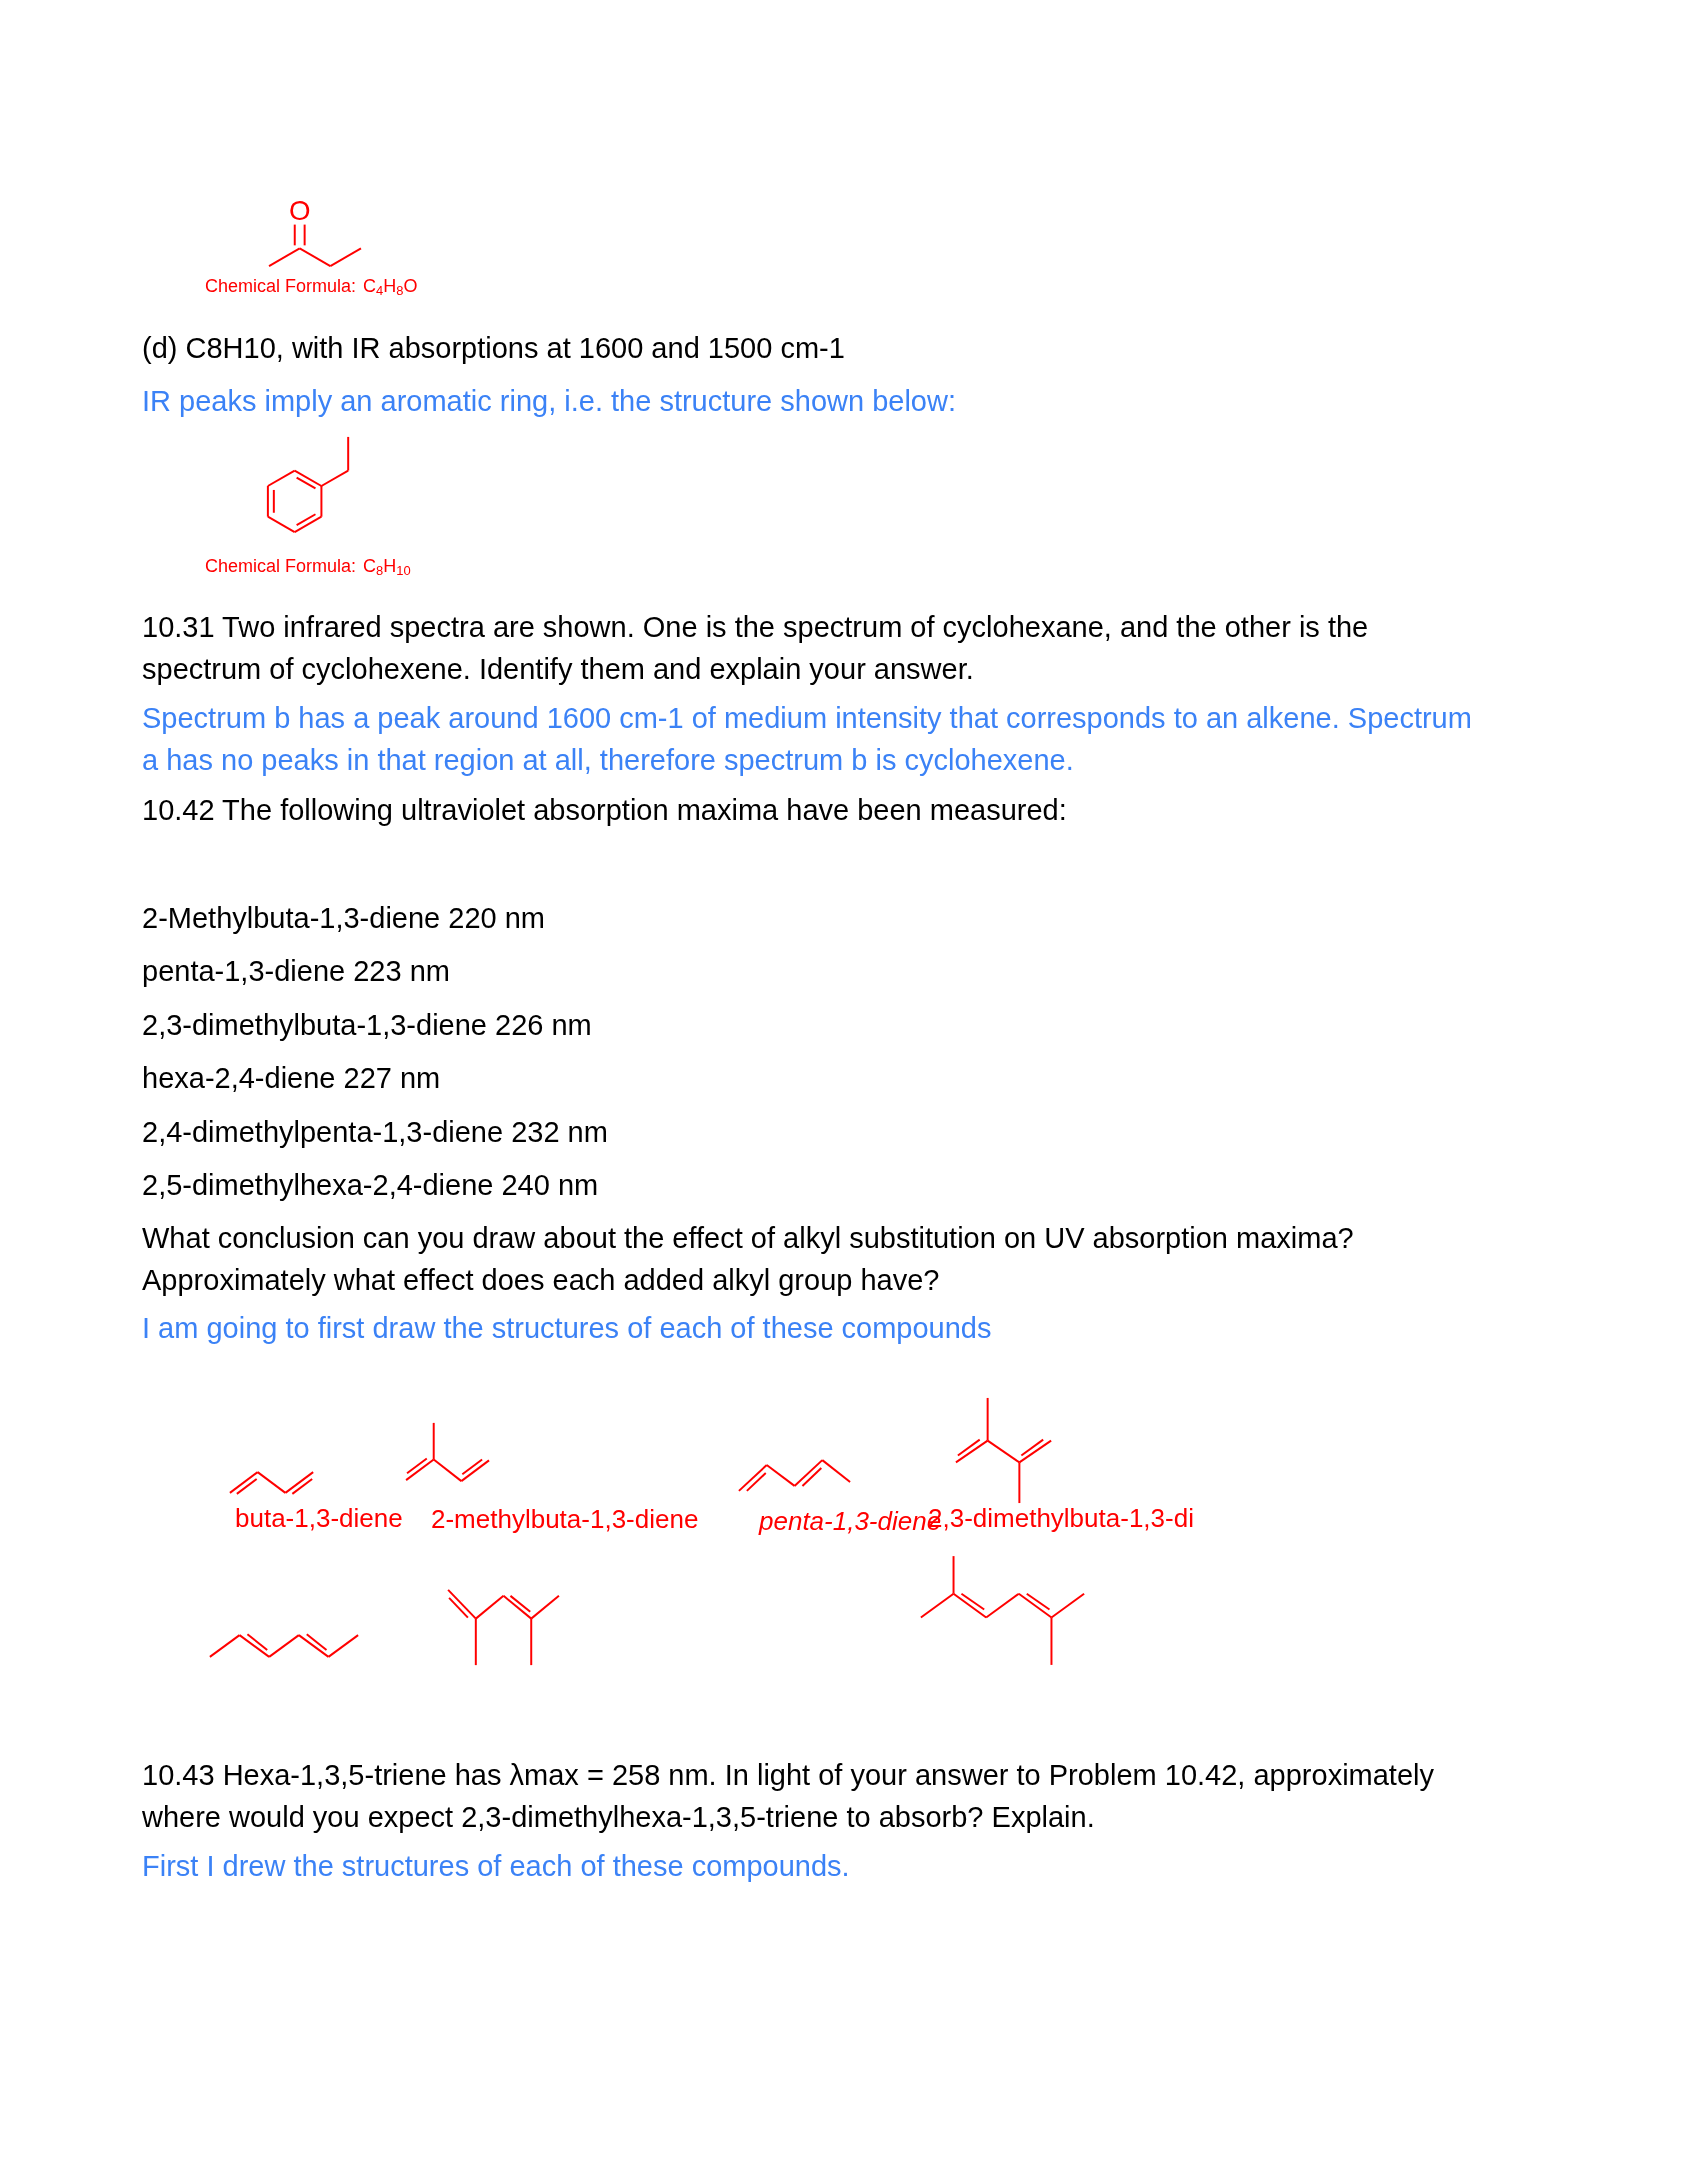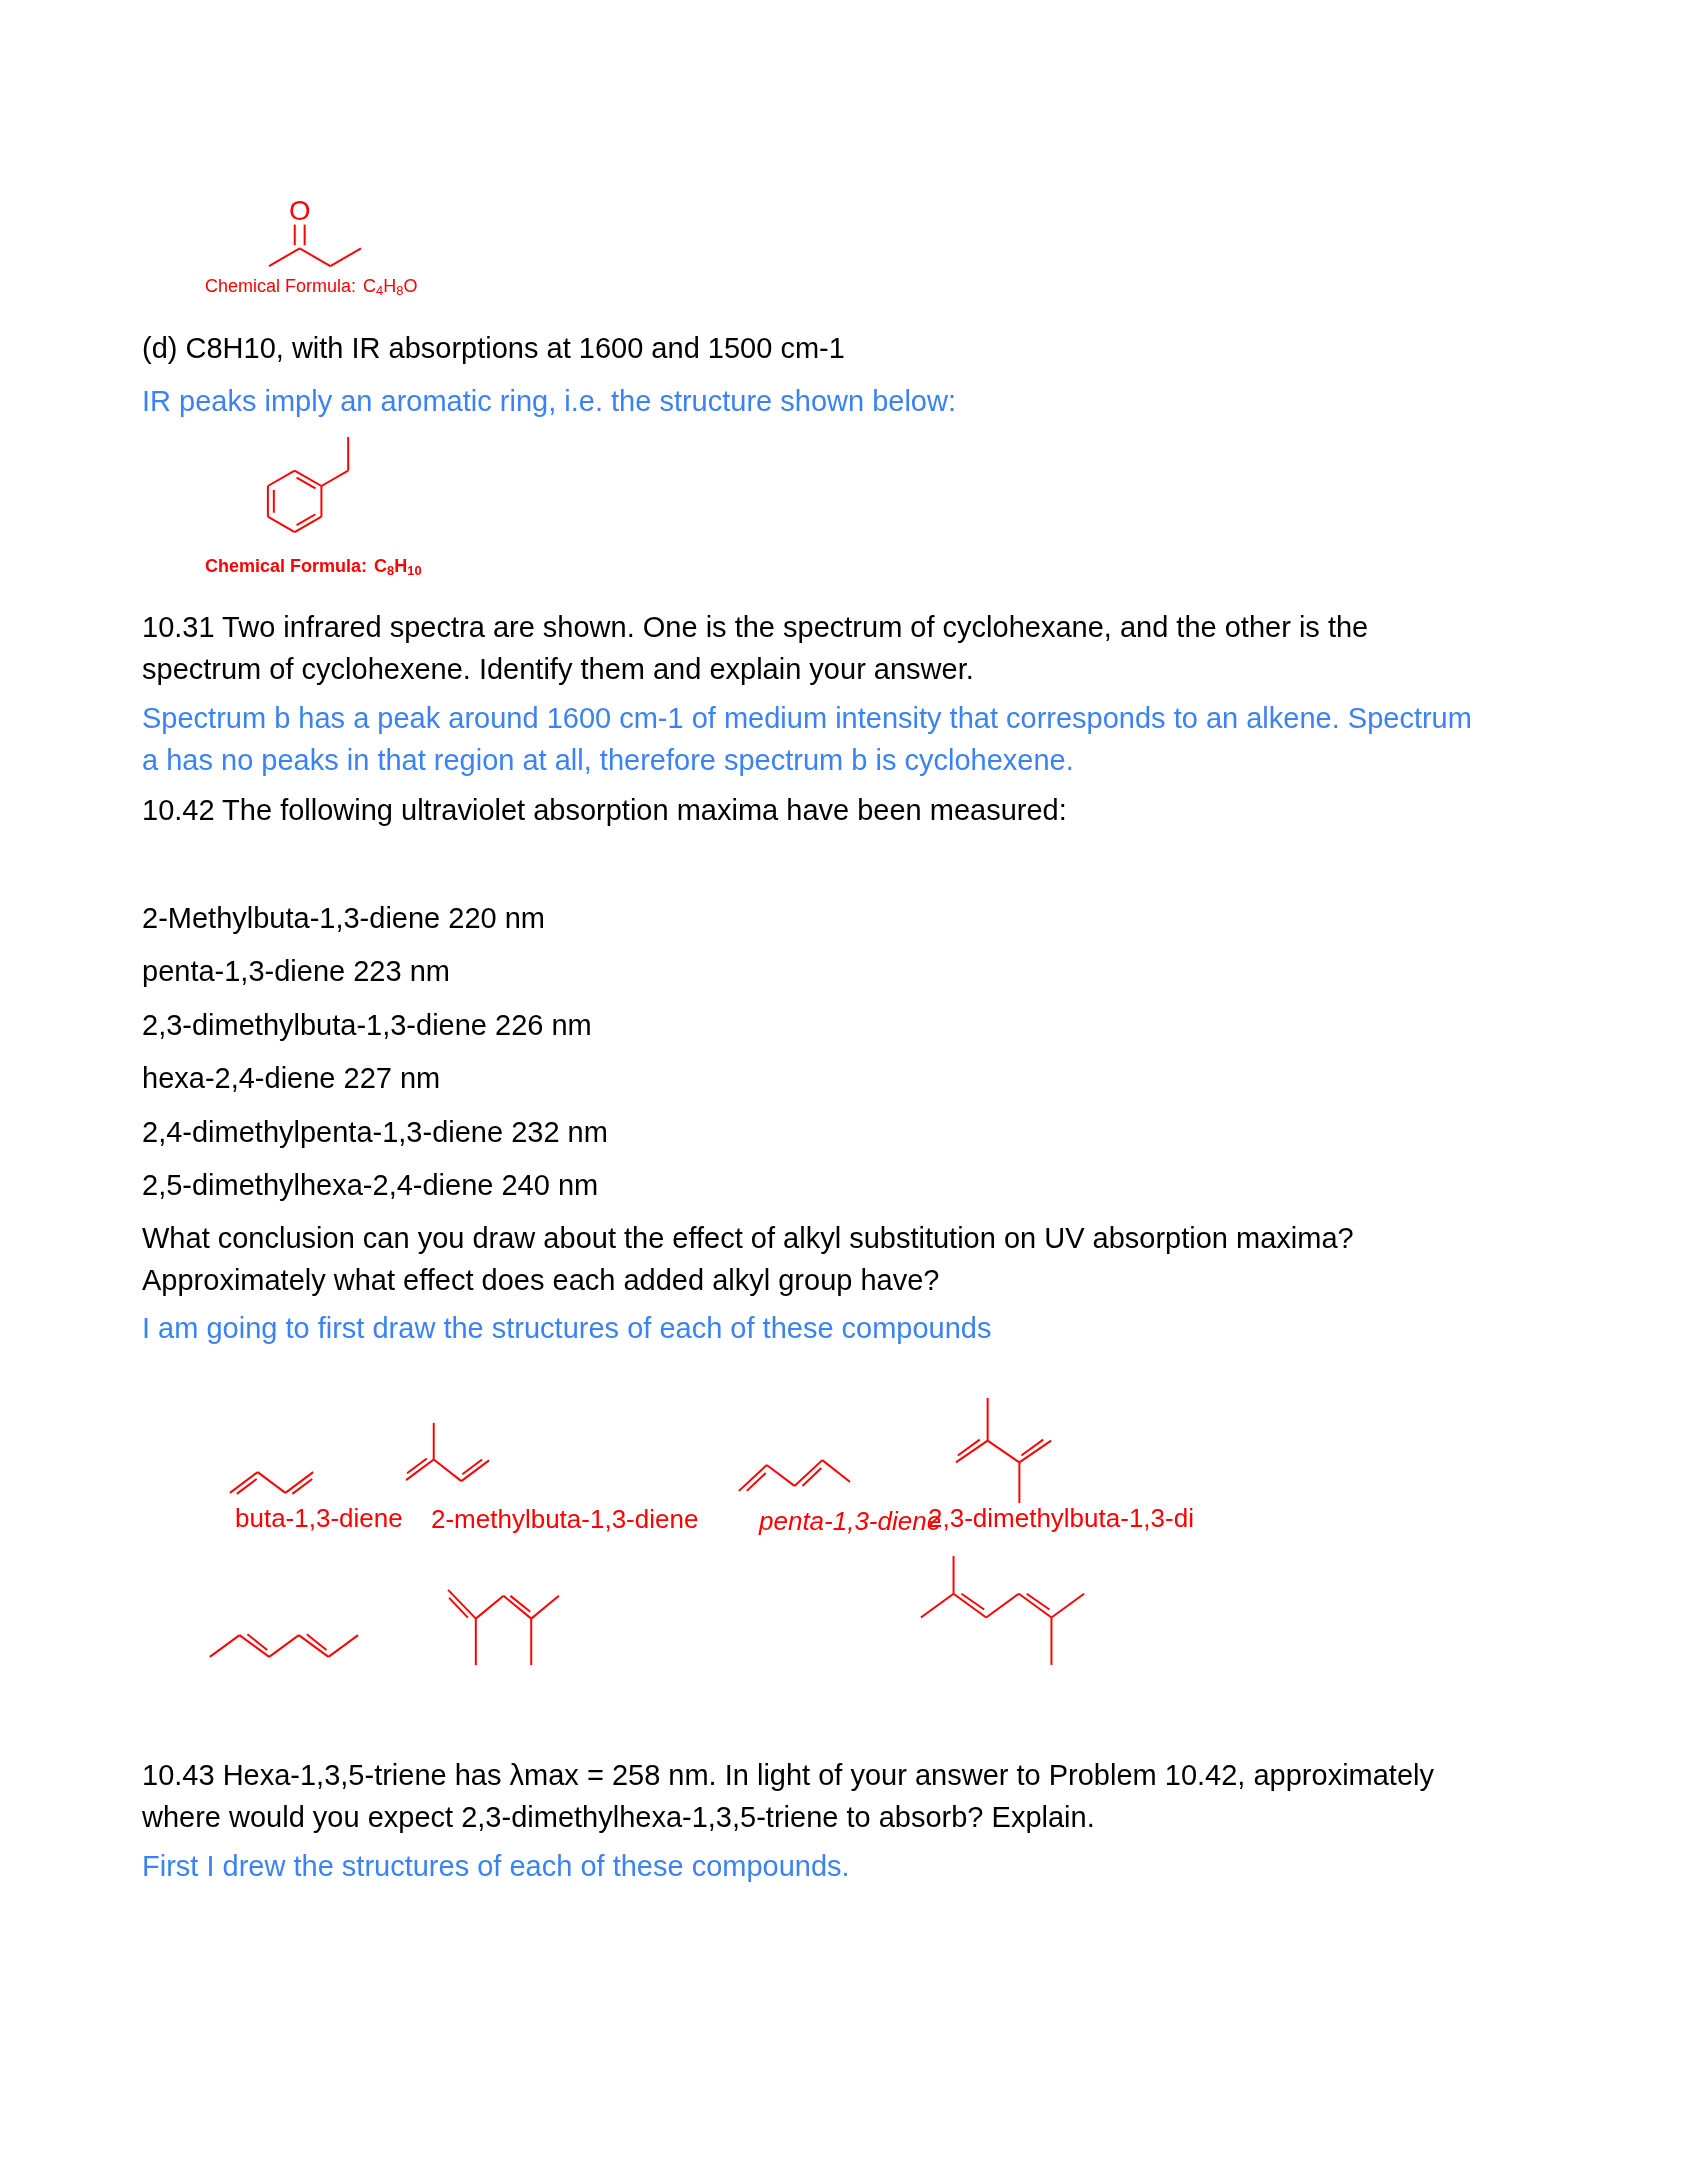--- a/index.html
+++ b/index.html
@@ -58,21 +58,21 @@
     <line x1="67" y1="91.5" x2="40" y2="107"></line>
     <line x1="40" y1="107" x2="13" y2="91.5"></line>
     <line x1="13" y1="91.5" x2="13" y2="60.5"></line>
     <line x1="13" y1="60.5" x2="40" y2="45"></line>
     <line x1="19" y1="64.5" x2="19" y2="87.5"></line>
     <line x1="42" y1="52" x2="61" y2="63"></line>
     <line x1="61" y1="89" x2="42" y2="100"></line>
     <line x1="67" y1="60.5" x2="94" y2="45"></line>
     <line x1="94" y1="45" x2="94" y2="11"></line>
   </svg>
-  <div class="abs chem-caption" style="left:205px;top:556px;font-weight:bold;">
+  <div class="abs chem-caption" style="left:205px;top:556px;">
     <span>Chemical Formula:</span><span class="f">C<sub>8</sub>H<sub>10</sub></span>
   </div>
 
   <p class="abs body" style="top:606px;">10.31 Two infrared spectra are shown. One is the spectrum of cyclohexane, and the other is the
 spectrum of cyclohexene. Identify them and explain your answer.</p>
   <p class="abs body red" style="top:697px;">Spectrum b has a peak around 1600 cm-1 of medium intensity that corresponds to an alkene. Spectrum
 a has no peaks in that region at all, therefore spectrum b is cyclohexene.</p>
 
   <p class="abs body" style="top:789px;">10.42 The following ultraviolet absorption maxima have been measured:</p>
   <p class="abs body" style="top:897px;">2-Methylbuta-1,3-diene 220 nm</p>

